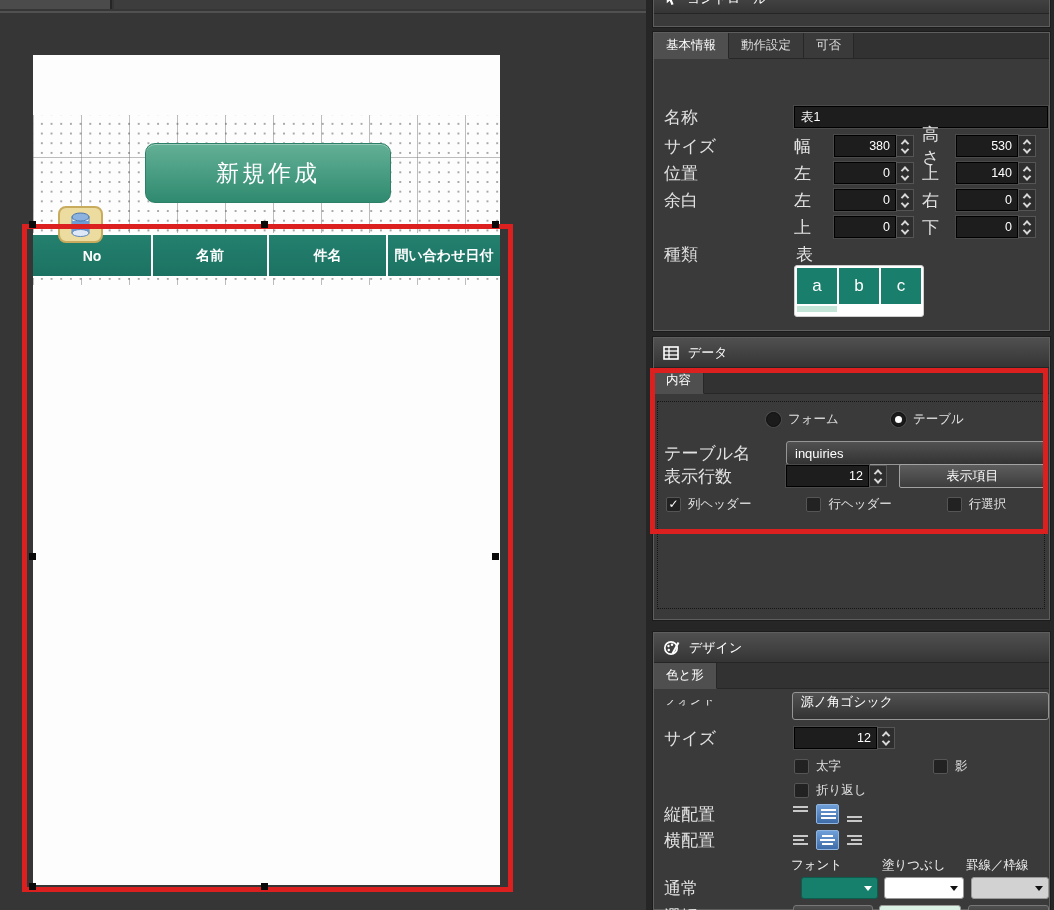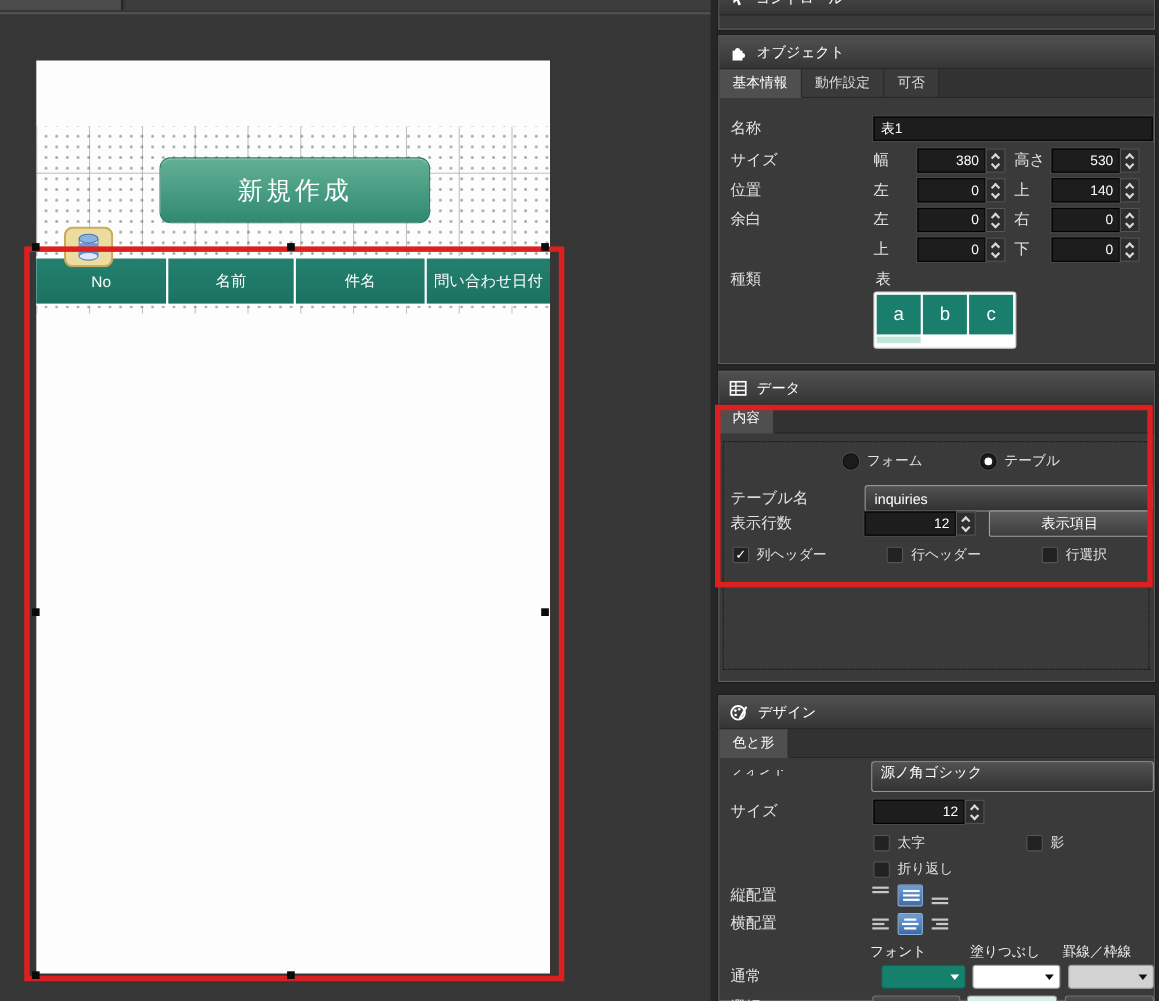--- a/index.html
+++ b/index.html
@@ -23,40 +23,40 @@
       radial-gradient(circle, #a8a8a8 1.1px, transparent 1.4px);
     background-size: 467px 102px, 48px 467px, 9.7px 9.7px;
     background-position: 0 42px, 0 0, 4px 4px; }
   #new-button { left:112px; top:88px; width:246px; height:60px; border-radius:10px;
     background:linear-gradient(#63b096,#2f8a6f); border:1px solid #2b8067;
     color:#fff; font-size:23px; display:flex; align-items:center; justify-content:center; letter-spacing:3px;
     box-shadow:inset 0 1px 0 rgba(255,255,255,.35); }
   #form-table-header { left:0; top:178px; width:467px; height:45px; background:#fff;
     display:flex; padding:2px 0; gap:2px; }
   .th-cell { background:linear-gradient(#24806e,#1c7262); color:#fff; display:flex;
-    align-items:center; justify-content:center; font-size:14px; font-weight:normal; height:41px; }
+    align-items:center; justify-content:center; font-size:14px; font-weight:bold; height:41px; }
 
   #db-badge { left:58px; top:206px; width:45px; height:37px; }
   #red-rect-canvas { left:22px; top:224px; width:491px; height:668px;
     border:5px solid #dc1f1f; z-index:5; }
   .handle { position:absolute; width:7px; height:7px; background:#0a0a0a; z-index:6; }
 
   
   .panel { position:absolute; left:653px; width:397px; background:#3a3a3a;
     border:1px solid #5e5e5e; box-shadow:0 0 0 1px #1c1c1c; }
   .panel-header { height:30px; background:linear-gradient(#505050,#353535);
     border-bottom:1px solid #252525; display:flex; align-items:center; gap:9px; padding-left:9px;
     color:#fff; font-size:13px; }
   .tabrow { height:26px; display:flex; border-bottom:1px solid #272727; background:#323232; }
   .tab { padding:0 12px; display:flex; align-items:center; font-size:12.5px; color:#ddd;
     background:#3a3a3a; border-right:1px solid #272727; }
   .tab.sel { background:#4f4f4f; color:#fff; border-bottom:1px solid #4f4f4f; margin-bottom:-1px; }
 
   .prow { position:absolute; left:0; width:100%; height:26px; display:flex; align-items:center; }
-  .lbl { color:#e2e2e2; font-size:14px; padding-left:10px; }
+  .lbl { color:#e2e2e2; font-size:17px; padding-left:10px; }
   .txtinput { background:#1d1d1d; border:1px solid #000; box-shadow:0 0 0 1px #4a4a4a;
     color:#fff; font-size:12.5px; height:22px; display:flex; align-items:center; }
   .numval { justify-content:flex-end; padding-right:5px; }
   .spinner { width:18px; height:22px; background:#2e2e2e; border:1px solid #555;
     display:flex; flex-direction:column; align-items:center; justify-content:center; gap:3px; }
   .chev { width:6px; height:6px; border-left:2px solid #d8d8d8; border-top:2px solid #d8d8d8; }
   .chev.up { transform:rotate(45deg) translate(1px,1px); }
   .chev.dn { transform:rotate(225deg) translate(1px,1px); }
 
   .combo { background:linear-gradient(#515151,#333); border:1px solid #959595; border-radius:3px;
@@ -151,28 +151,20 @@
 <div class="panel" style="top:-17px;height:44px">
   <div class="panel-header">
     <svg width="15" height="15" viewBox="0 0 16 16">
       <path d="M4 1 L4 13 L7.2 10.4 L9 15 L11.3 14 L9.4 9.5 L13.5 9 Z" fill="#fff"></path>
     </svg>
     <span>コントロール</span>
   </div>
 </div>
 
 <div class="panel" style="top:32px;height:299px">
-  <div class="panel-header">
-    <svg width="16" height="16" viewBox="0 0 16 16">
-      <rect x="3" y="6" width="9" height="9" fill="#fff"></rect>
-      <circle cx="7.5" cy="6" r="2.3" fill="#fff"></circle>
-      <circle cx="12" cy="10.5" r="2.3" fill="#fff"></circle>
-    </svg>
-    <span>オブジェクト</span>
-  </div>
   <div class="tabrow">
     <div class="tab sel">基本情報</div>
     <div class="tab">動作設定</div>
     <div class="tab">可否</div>
   </div>
 
   <div class="prow" style="top:71px">
     <span class="lbl" style="width:140px">名称</span>
     <div class="txtinput" style="width:254px;padding-left:6px">表1</div>
   </div>

